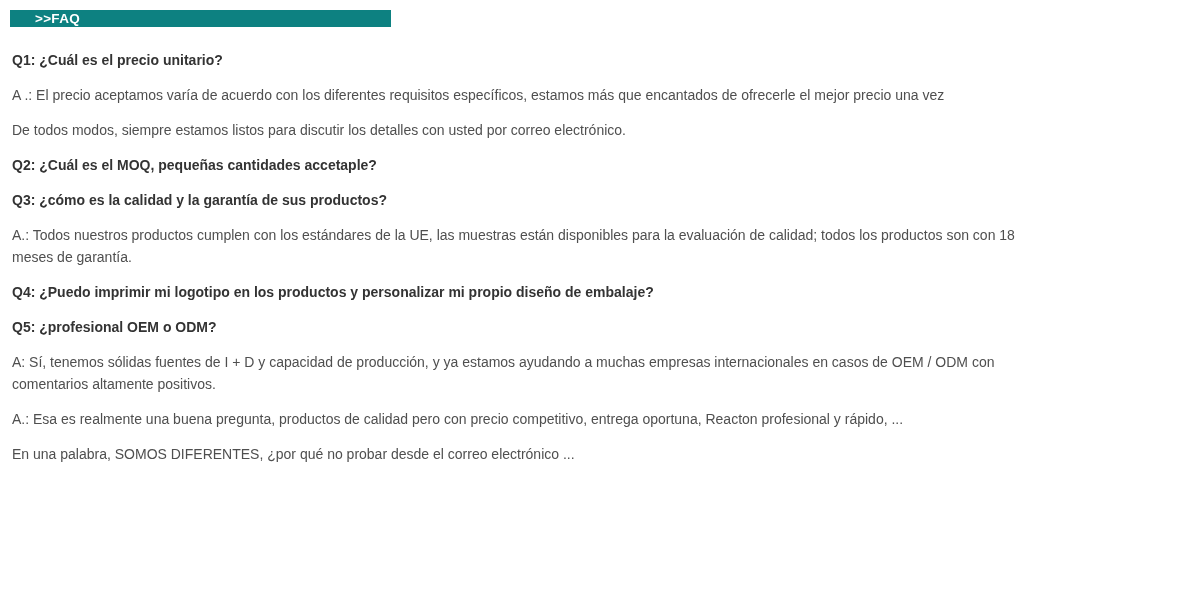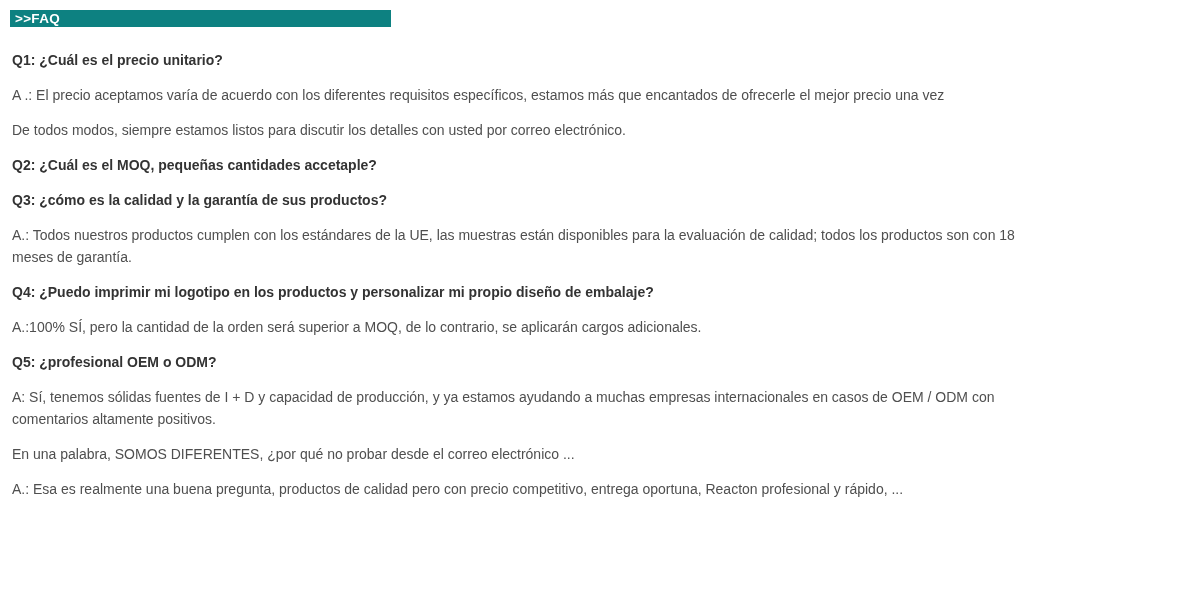--- a/index.html
+++ b/index.html
@@ -22,21 +22,21 @@
   }
   .faq-header-bar {
     margin: 10px 0 0 10px;
     width: 381px;
     height: 17px;
     background: var(--accent);
     color: #ffffff;
     font-weight: bold;
     font-size: 13.5px;
     line-height: 17px;
-    padding-left: 5px;
+    padding-left: 25px;
     letter-spacing: 0.3px;
   }
   .faq-content {
     margin: 22px 0 0 12px;
     width: 1042px;
     font-size: 14px;
     color: var(--answer-color);
   }
   .faq-content p {
     margin: 0 0 13px 0;
@@ -58,19 +58,18 @@
     <span>&gt;&gt;FAQ</span>
   </div>
   <div class="faq-content" id="faq-list">
       <p class="question">Q1: ¿Cuál es el precio unitario?</p>
       <p class="answer">A .: El precio aceptamos varía de acuerdo con los diferentes requisitos específicos, estamos más que encantados de ofrecerle el mejor precio una vez</p>
       <p class="answer">De todos modos, siempre estamos listos para discutir los detalles con usted por correo electrónico.</p>
       <p class="question">Q2: ¿Cuál es el MOQ, pequeñas cantidades accetaple?</p>
       <p class="question">Q3: ¿cómo es la calidad y la garantía de sus productos?</p>
       <p class="answer">A.: Todos nuestros productos cumplen con los estándares de la UE, las muestras están disponibles para la evaluación de calidad; todos los productos son con 18 meses de garantía.</p>
       <p class="question">Q4: ¿Puedo imprimir mi logotipo en los productos y personalizar mi propio diseño de embalaje?</p>
-      <p class="answer">A.:100% SÍ, pero la cantidad de la orden será superior a MOQ, de lo contrario, se aplicarán cargos adicionales.</p>
       <p class="question">Q5: ¿profesional OEM o ODM?</p>
       <p class="answer">A: Sí, tenemos sólidas fuentes de I + D y capacidad de producción, y ya estamos ayudando a muchas empresas internacionales en casos de OEM / ODM con comentarios altamente positivos.</p>
+      <p class="answer">A.: Esa es realmente una buena pregunta, productos de calidad pero con precio competitivo, entrega oportuna, Reacton profesional y rápido, ...</p>
       <p class="answer">En una palabra, SOMOS DIFERENTES, ¿por qué no probar desde el correo electrónico ...</p>
-      <p class="answer">A.: Esa es realmente una buena pregunta, productos de calidad pero con precio competitivo, entrega oportuna, Reacton profesional y rápido, ...</p>
     </div>
 </div>
 
 </body></html>

